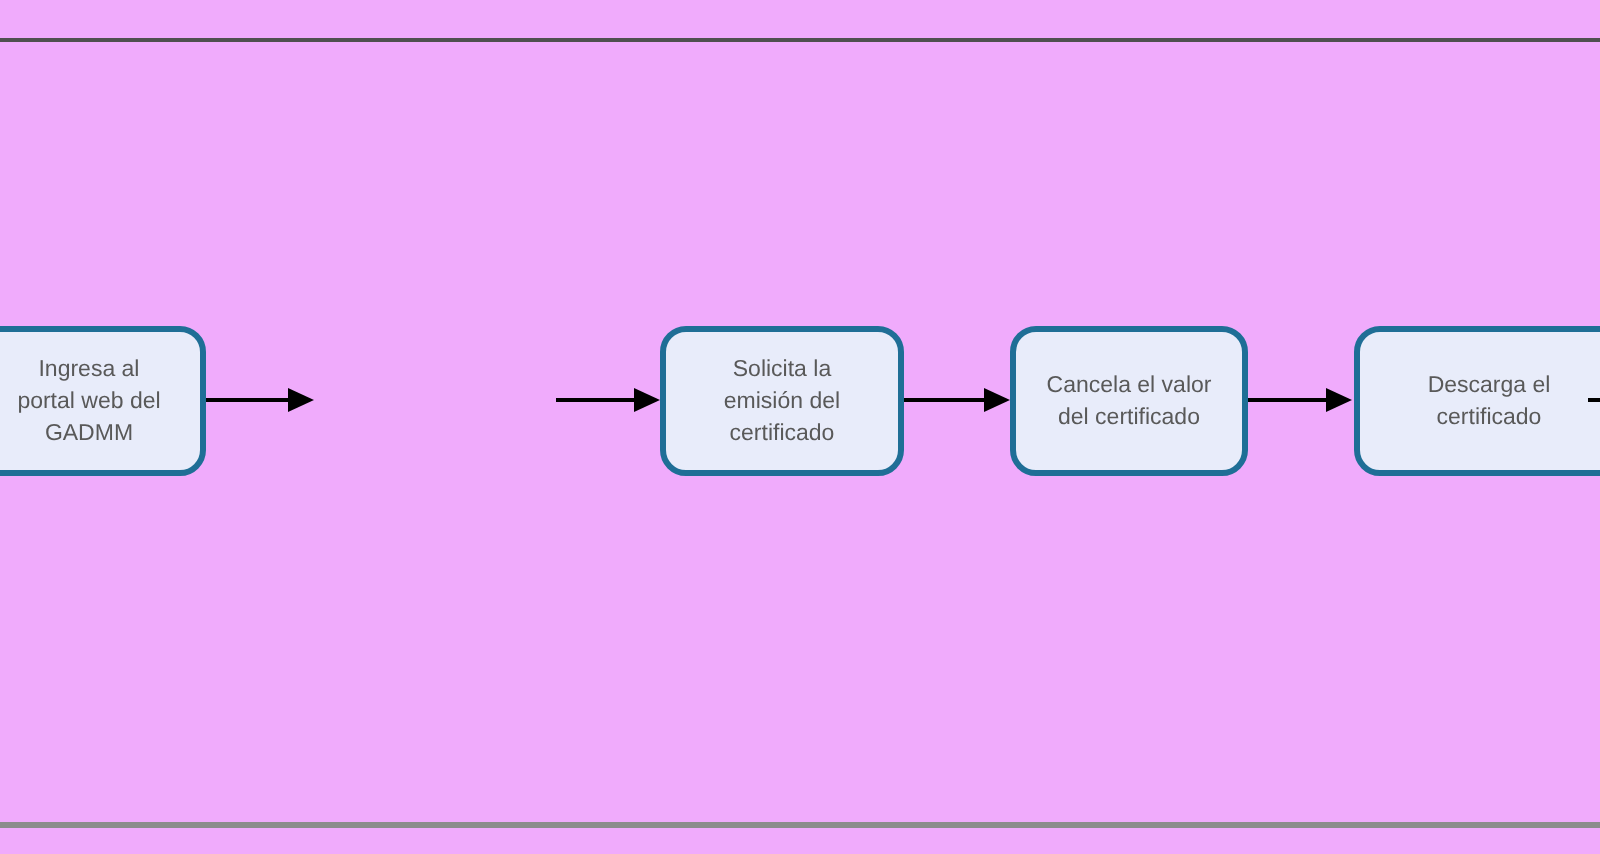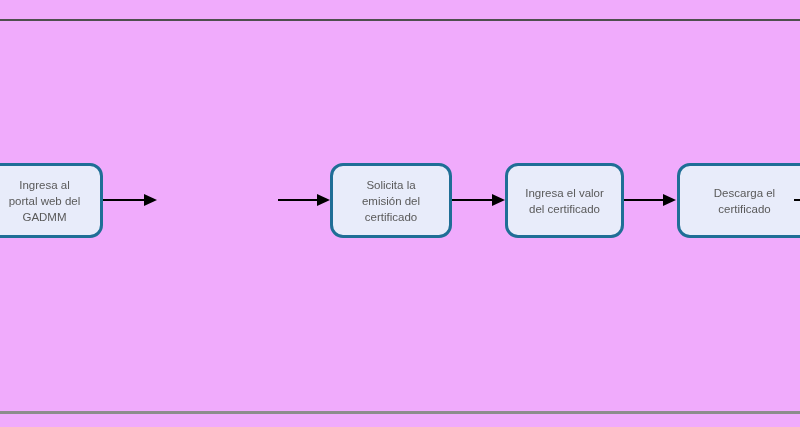--- a/index.html
+++ b/index.html
@@ -90,21 +90,21 @@
   <div class="node" style="left:330px; width:122px;">
     <div class="node-label">Solicita la
 emisión del
 certificado</div>
   </div>
 
   <div class="arrow-line" style="left:452px; width:41px;"></div>
   <div class="arrow-head" style="left:492px;"></div>
 
   <div class="node" style="left:505px; width:119px;">
-    <div class="node-label">Ingresa el valor
+    <div class="node-label">Cancela el valor
 del certificado</div>
   </div>
 
   <div class="arrow-line" style="left:624px; width:40px;"></div>
   <div class="arrow-head" style="left:663px;"></div>
 
   <div class="node" style="left:677px; width:135px;align-items:center;">
     <div class="node-label">Descarga el
 certificado</div>
   </div>

